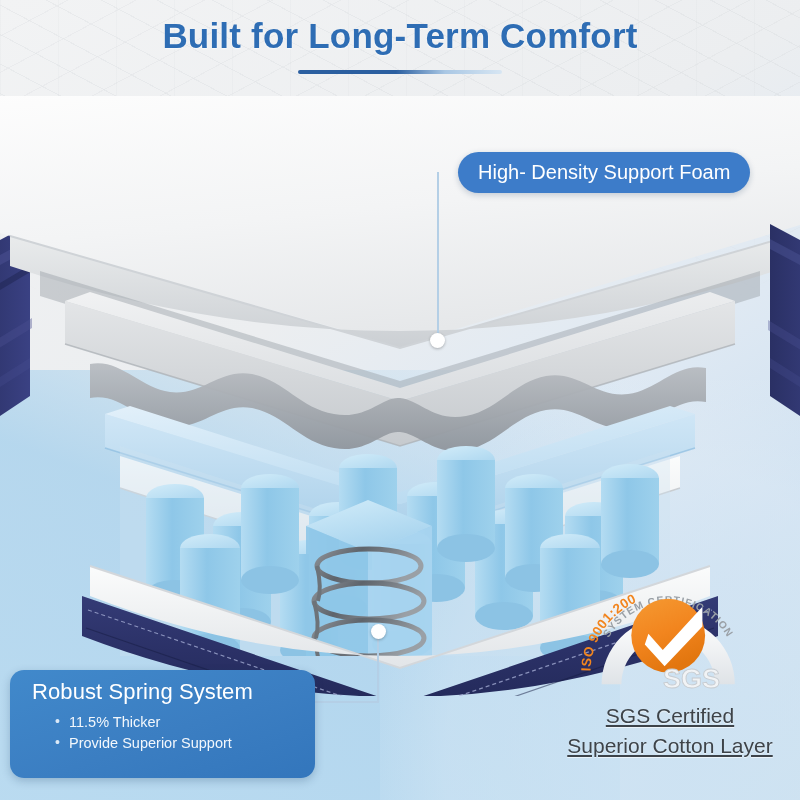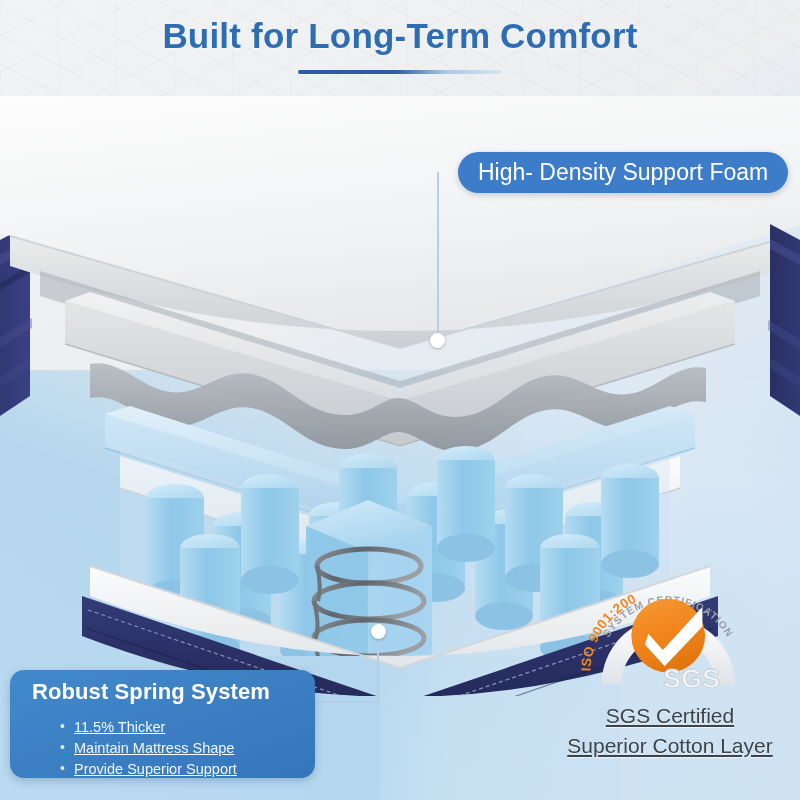--- a/index.html
+++ b/index.html
@@ -90,48 +90,47 @@
   }
   .badge {
     position: absolute;
     display: flex;
     align-items: center;
     padding: 0 20px;
     height: 41px;
     border-radius: 21px;
     background: #3d7cc9;
     color: #ffffff;
-    font-size: 23px;
+    font-size: 20px;
     white-space: nowrap;
     box-shadow: 0 2px 6px rgba(20,50,90,0.22);
   }
 
   
   .spring-box {
     position: absolute;
     left: 10px; top: 670px;
     width: 305px; height: 108px;
     border-radius: 14px;
     background: linear-gradient(160deg, #4189cb 0%, #3b7ec2 55%, #3376bc 100%);
     box-shadow: 0 3px 8px rgba(25,60,100,0.25);
     box-sizing: border-box;
     padding: 9px 0 0 22px;
     color: #ffffff;
   }
   .spring-box h3 {
     margin: 0 0 3px 0;
     font-size: 22px;
-    font-weight: bold;
+    font-weight: normal;
     letter-spacing: 0.1px;
   }
   .spring-box ul {
-    margin: 12px;
+    margin: 7px;
     padding: 0 0 0 16px;
     list-style: none;
-    text-decoration: underline;
   }
   .spring-box li {
     font-size: 14.5px;
     line-height: 21px;
     position: relative;
     padding-left: 14px;
     color: #f2f7fc;
   }
   .spring-box li::before {
     content: "•";
@@ -407,21 +406,20 @@
   </div>
 
   <div class="leader-line" style="left:377px; top:638px; width:2px; height:64px;"></div>
   <div class="leader-line" style="left:312px; top:701px; width:67px; height:2px;"></div>
   <div class="leader-dot" style="left:371px; top:624px;"></div>
 
   <div class="spring-box">
     <h3>Robust Spring System</h3>
     <ul>
       <li>11.5% Thicker</li>
-      <li>Maintain Mattress Shape</li>
       <li>Provide Superior Support</li>
     </ul>
   </div>
 
   <div class="sgs-block">
     <svg class="sgs-logo" viewBox="0 0 200 130" width="180" height="117">
       <defs>
         <linearGradient id="gArc" x1="0" y1="0" x2="0" y2="1">
           <stop offset="0%" stop-color="#ffffff"></stop>
           <stop offset="100%" stop-color="#dfe3e7"></stop>

